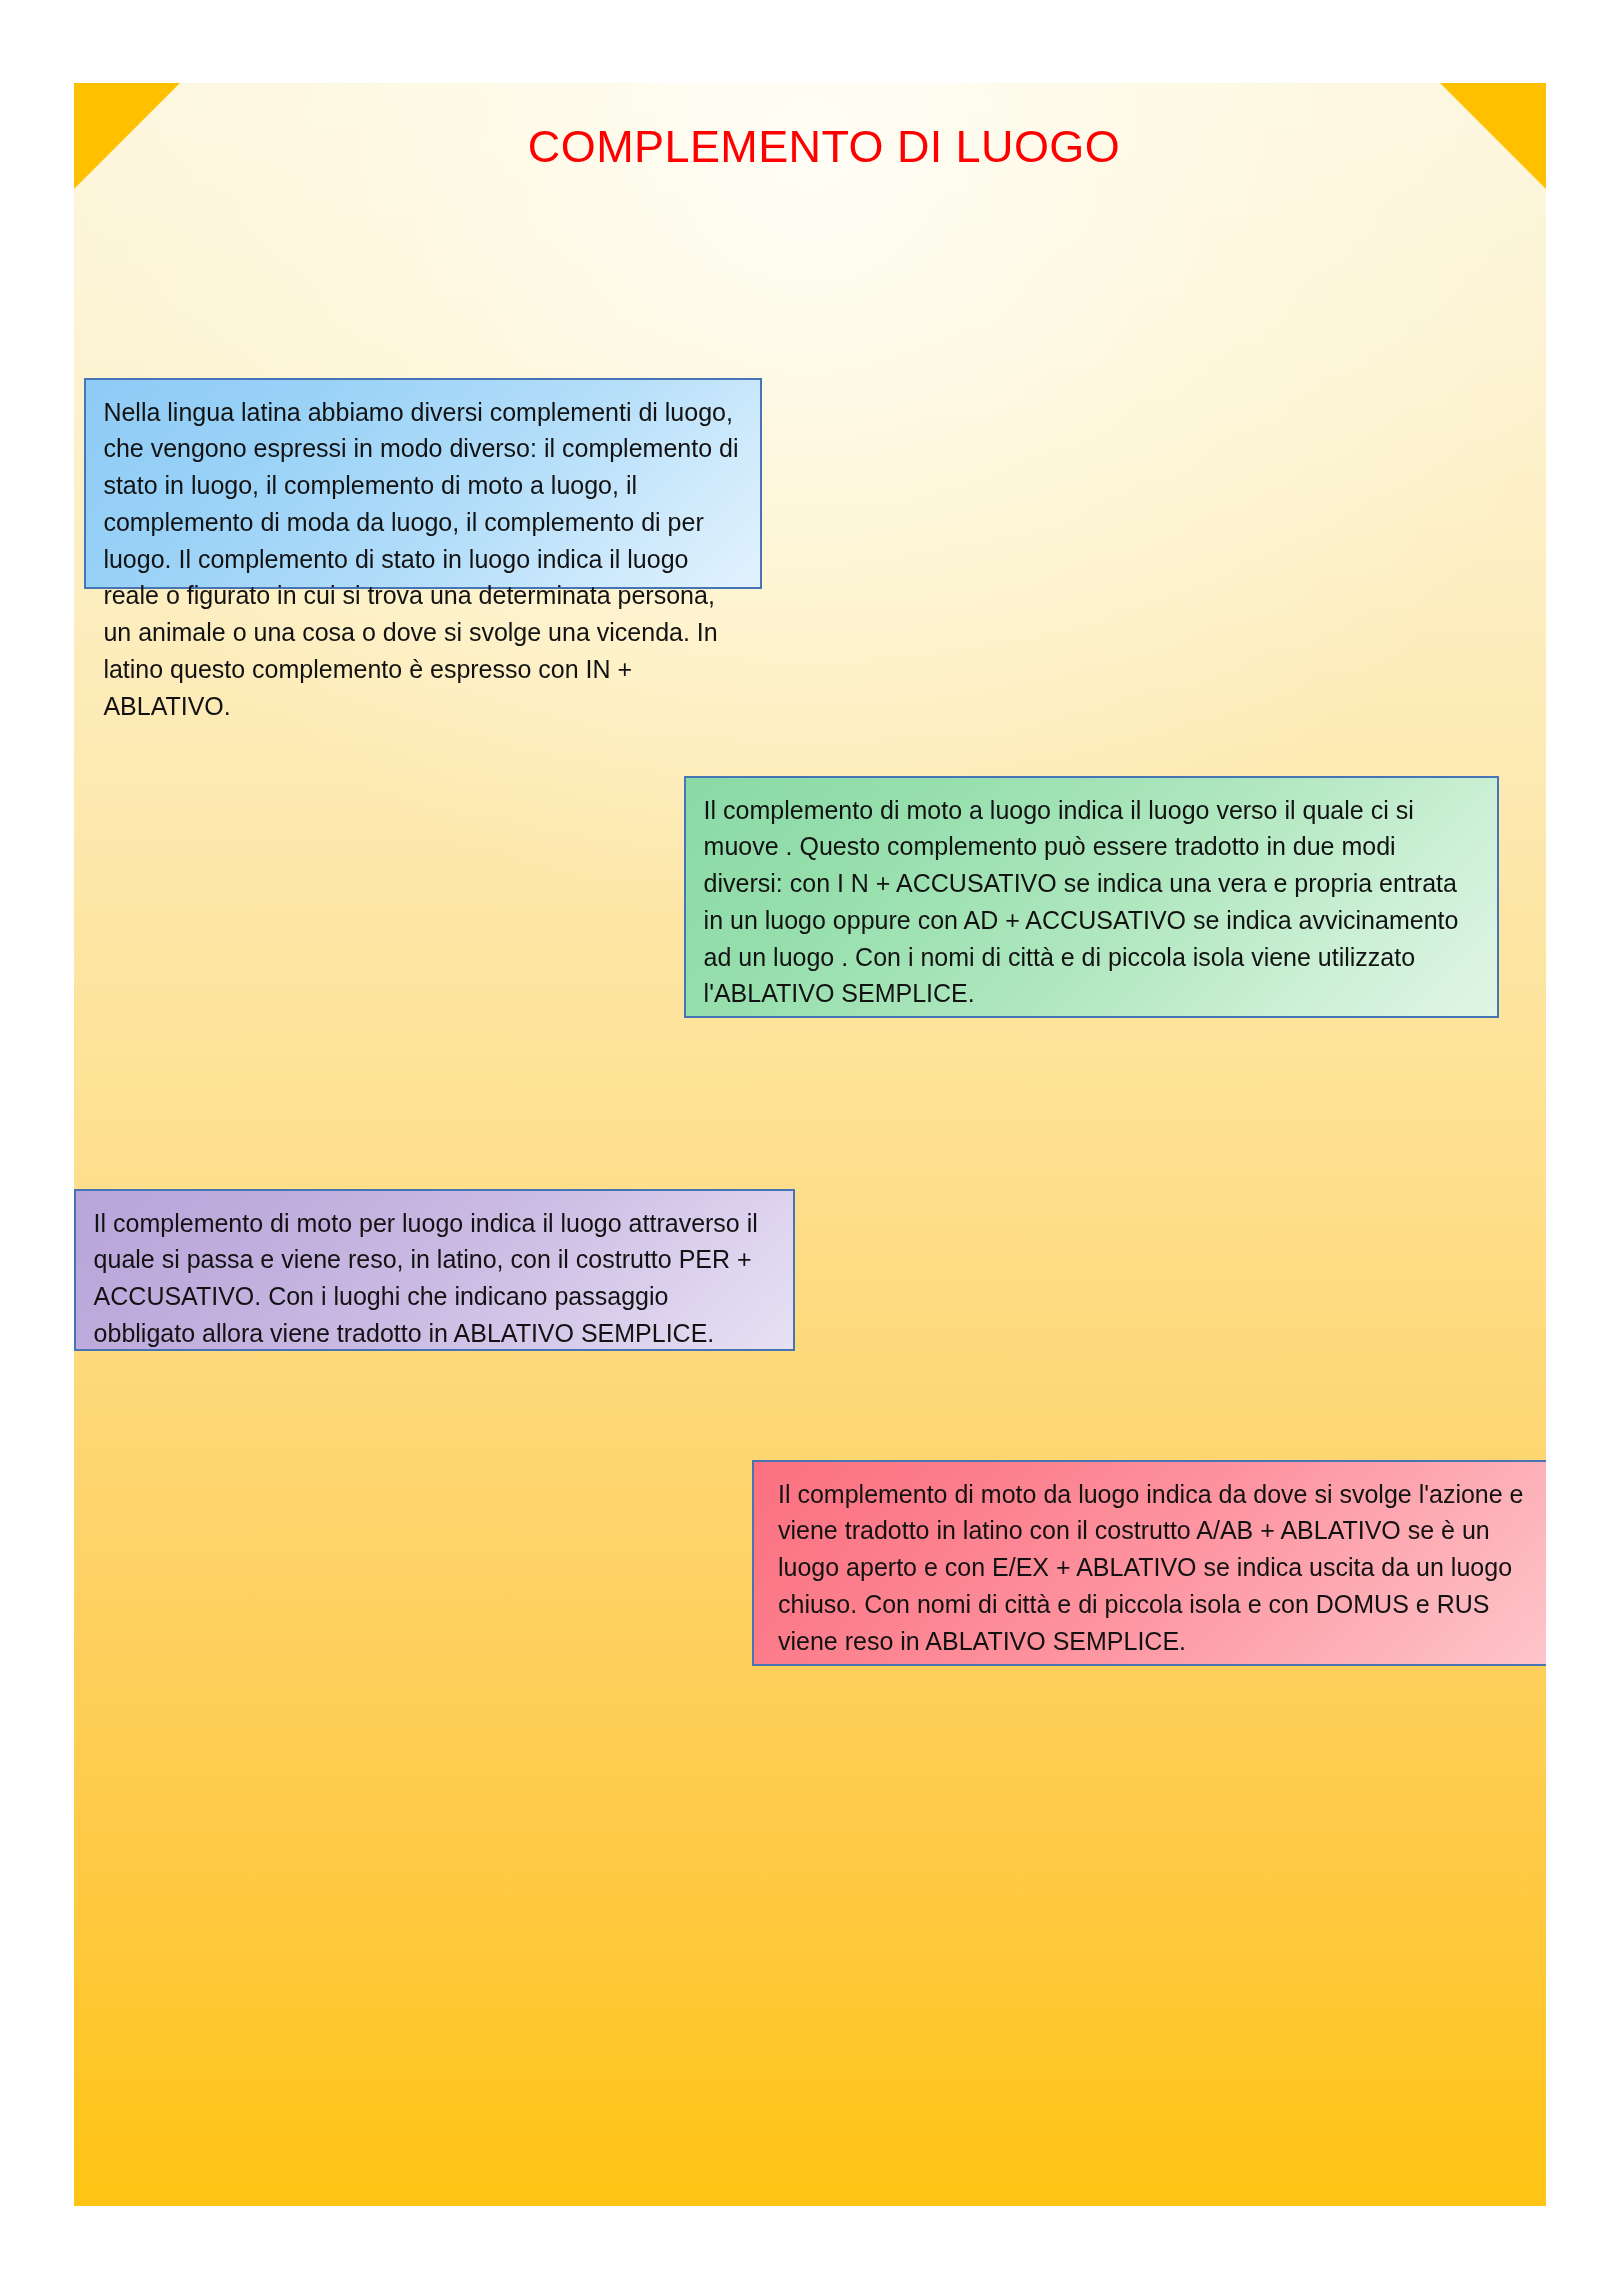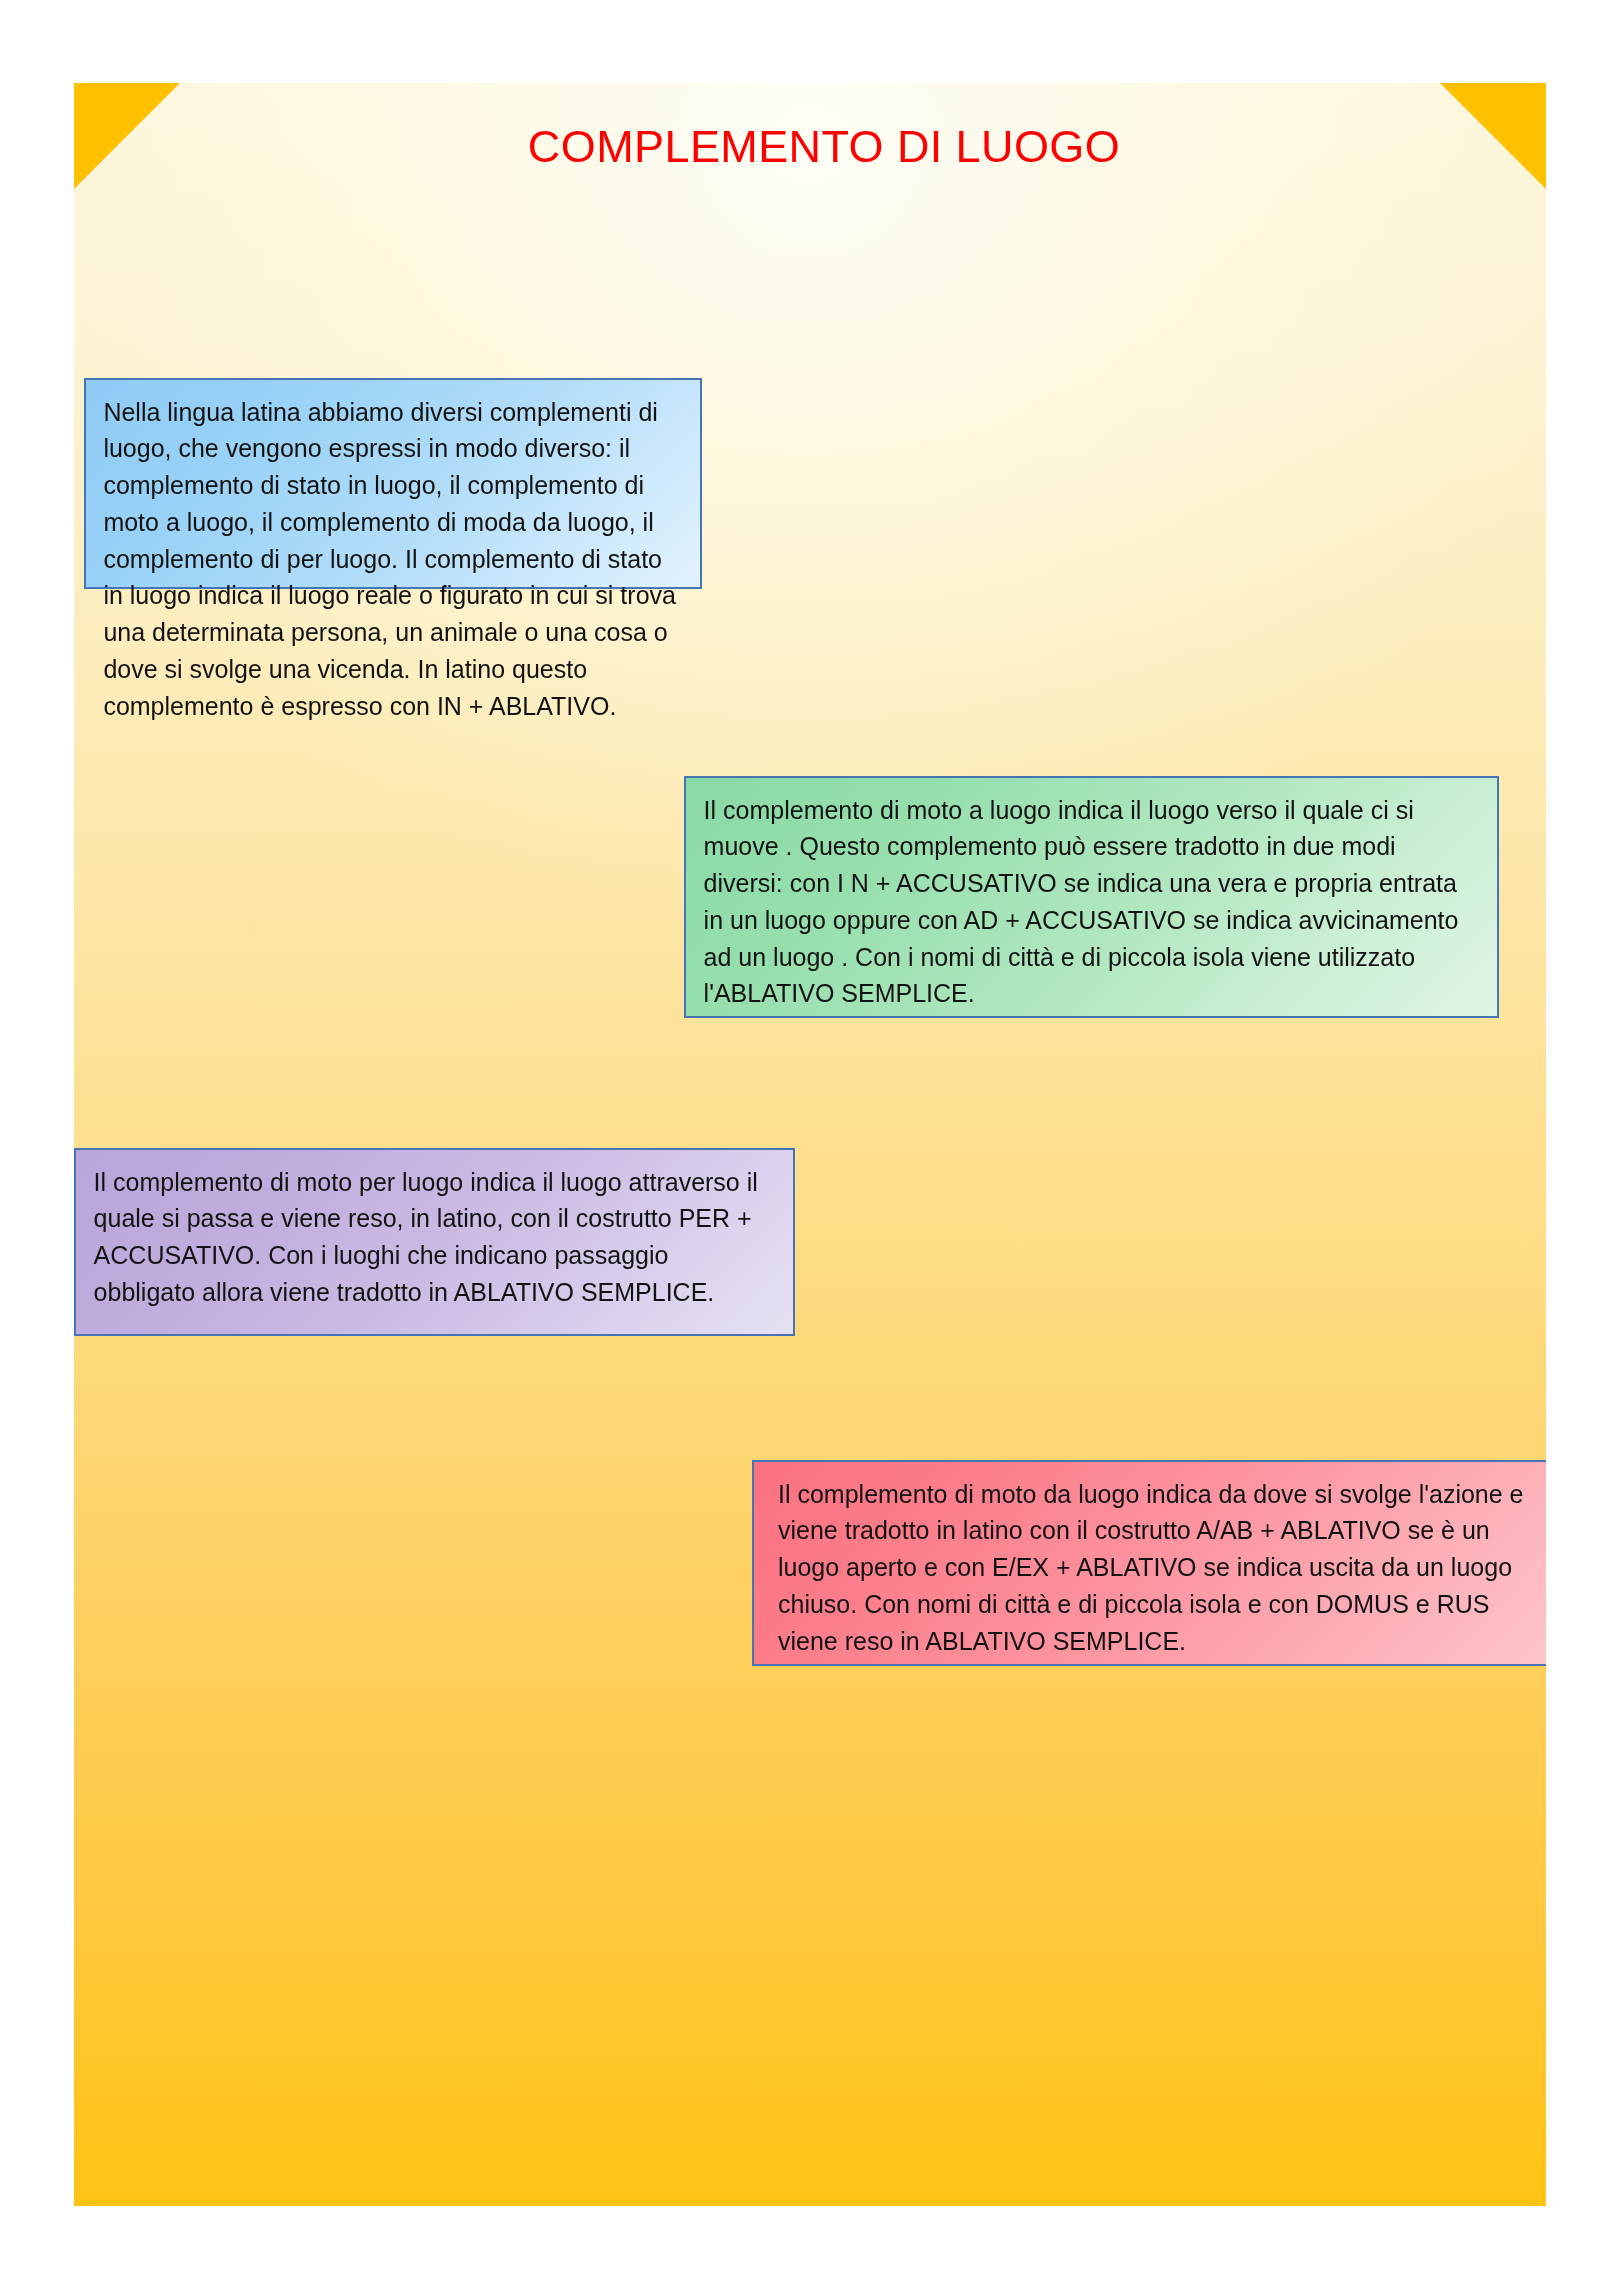--- a/index.html
+++ b/index.html
@@ -91,21 +91,21 @@
     color: #121212;
   }
   .txtbox p {
     margin: 0;
   }
 
   
   #box-stato {
     left: 9.8px;
     top: 295px;
-    width: 618px;
+    width: 678px;
     height: 211px;
     background: linear-gradient(135deg,
         #8ecbf5 0%,
         #9ad2f7 28%,
         #b2ddf9 58%,
         #cfeafc 82%,
         #e2f2fd 100%);
   }
 
   
@@ -118,23 +118,23 @@
         #8adaa6 0%,
         #96dfad 25%,
         #b0e7bf 55%,
         #cdf0d6 80%,
         #e0f5e5 100%);
   }
 
   
   #box-moto-per {
     left: 0px;
-    top: 1065px;
+    top: 1106px;
     width: 721px;
-    height: 188px;
+    height: 162px;
     background: linear-gradient(135deg,
         #b9a5da 0%,
         #bfaddd 25%,
         #ccbde4 55%,
         #ddd3ee 82%,
         #e7e1f3 100%);
   }
 
   
   #box-moto-da {

